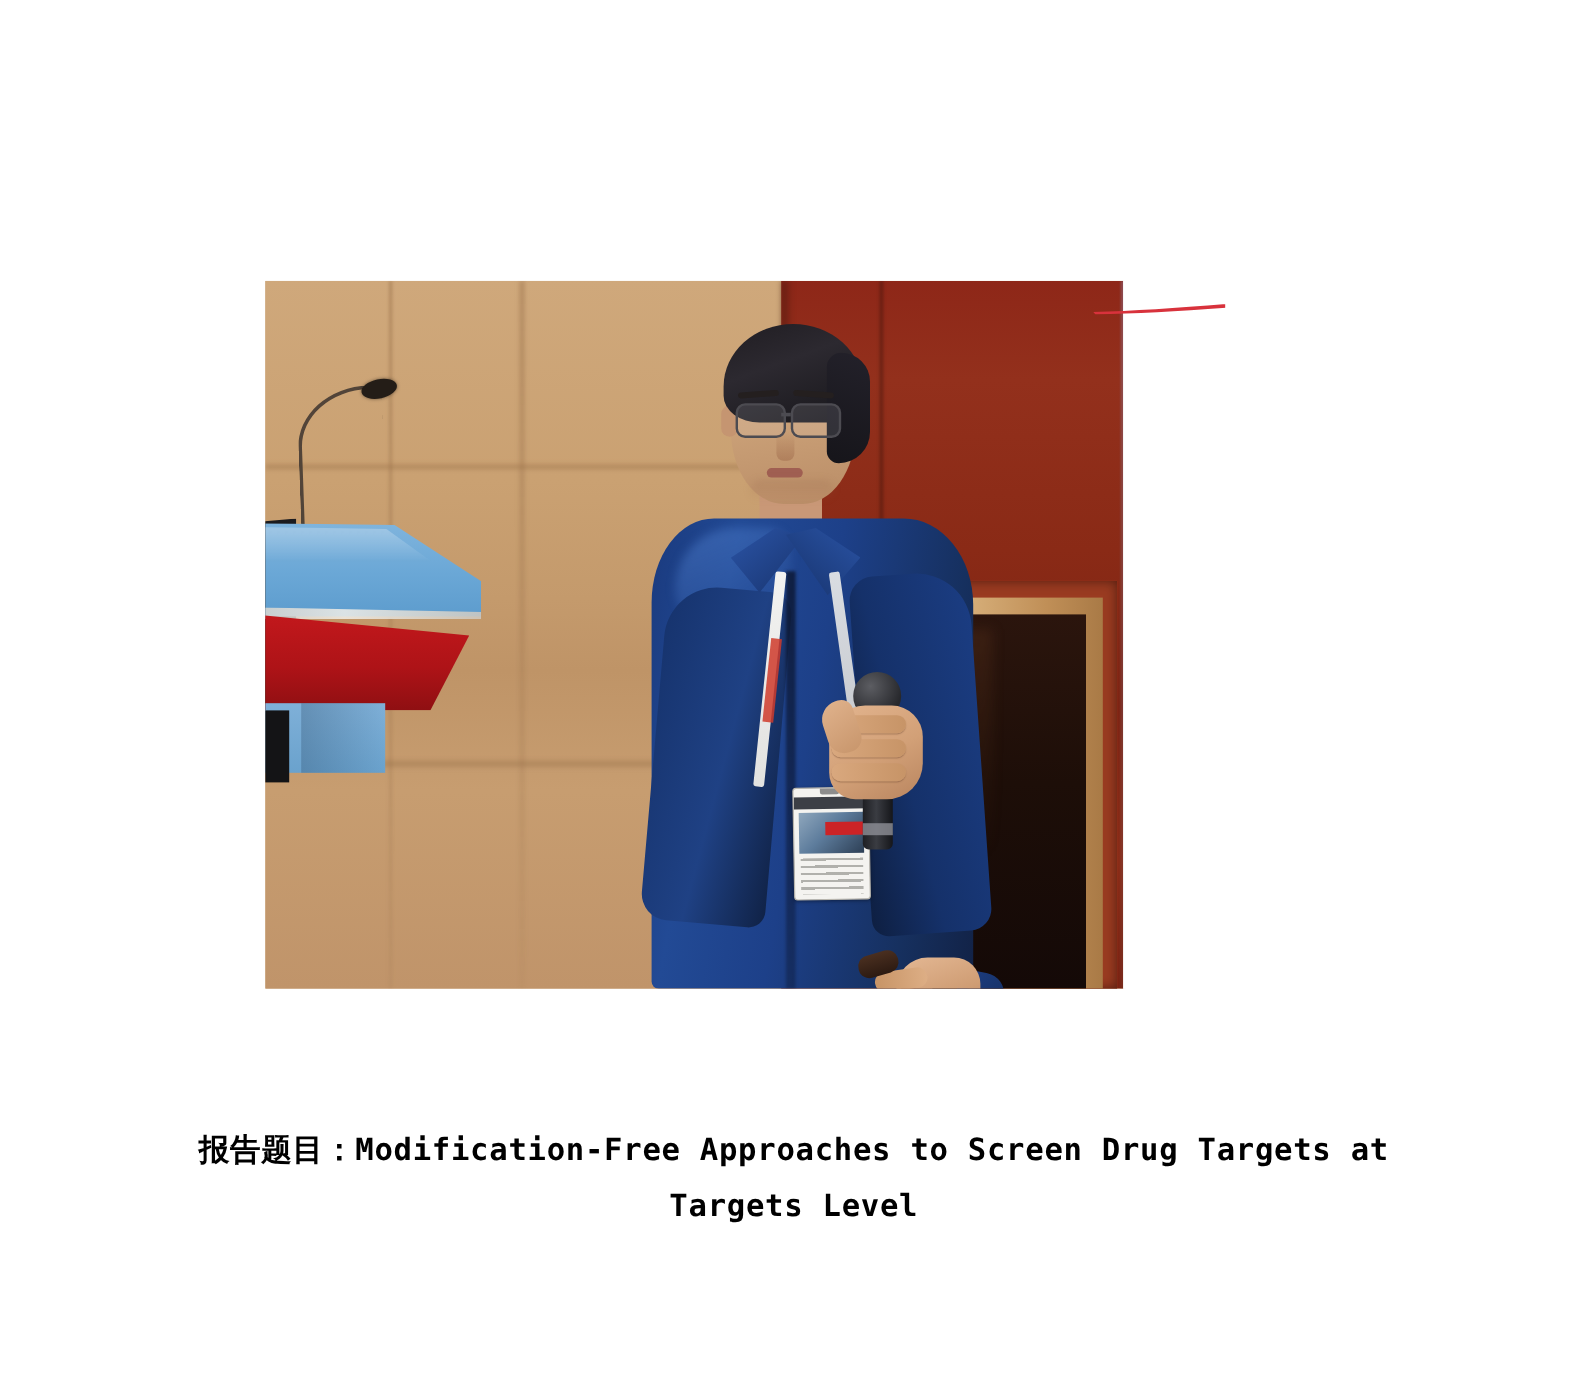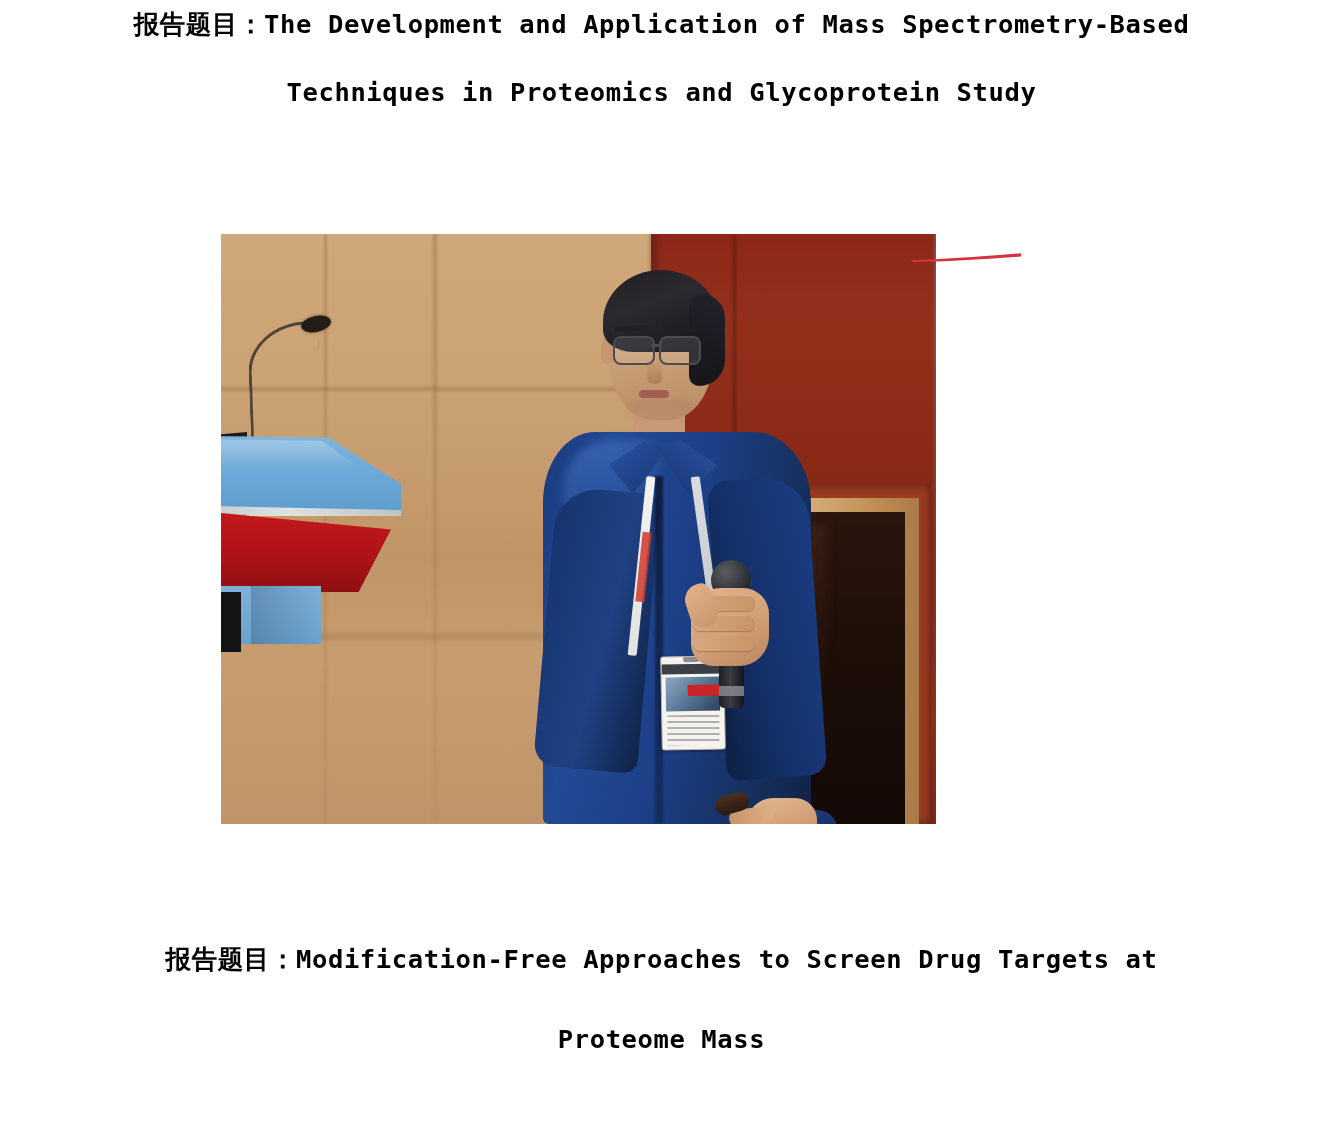--- a/index.html
+++ b/index.html
@@ -35,21 +35,21 @@
     font-weight: bold;
     font-size: 25.5px;
     letter-spacing: 0.6px;
     line-height: 1.0;
     white-space: nowrap;
   }
   #title-top { top: 12px; }
   #title-top .title-line:first-child { margin-bottom: 42px; }
 
   #bottom-title { top: 947px; }
-  #bottom-title .title-line:first-child { margin-bottom: 54px; }
+  #bottom-title .title-line:first-child { margin-bottom: 20px; }
 
   .caption {
     position: absolute;
     top: 857px;
     left: 0;
     width: 1323px;
     text-align: center;
     color: #000000;
     font-family: "DejaVu Sans", "Liberation Sans", sans-serif;
     font-weight: bold;
@@ -586,24 +586,20 @@
     background: linear-gradient(120deg,#1d3f85,#132a58);
     border-radius: 12px 18px 16px 10px;
     transform: rotate(10deg);
   }
 </style>
 </head>
 <body>
 
 <div class="page">
 
-  <div class="title-block" id="title-top">
-    <div class="title-line">报告题目：The Development and Application of Mass Spectrometry-Based</div>
-    <div class="title-line">Techniques in Proteomics and Glycoprotein Study</div>
-  </div>
 
   <div class="photo-frame">
 
     <div class="photo-scene">
 
       <div class="wall-beige"></div>
       <div class="wall-seam-v1"></div>
       <div class="wall-seam-v2"></div>
       <div class="wall-seam-h1"></div>
       <div class="wall-seam-h2"></div>
@@ -693,16 +689,16 @@
         <path d="M0 24 C 80 22, 180 10, 330 0 L 330 3 C 180 14, 82 25, 2 26 Z" fill="#d8323c"></path>
       </svg>
     </div>
 
     <div class="logo-m">M</div>
   </div>
 
 
   <div class="title-block" id="bottom-title">
     <div class="title-line">报告题目：Modification-Free Approaches to Screen Drug Targets at</div>
-    <div class="title-line">Proteome Mass</div>
+    <div class="title-line">Targets Level</div>
   </div>
 
 </div>
 
 </body></html>

